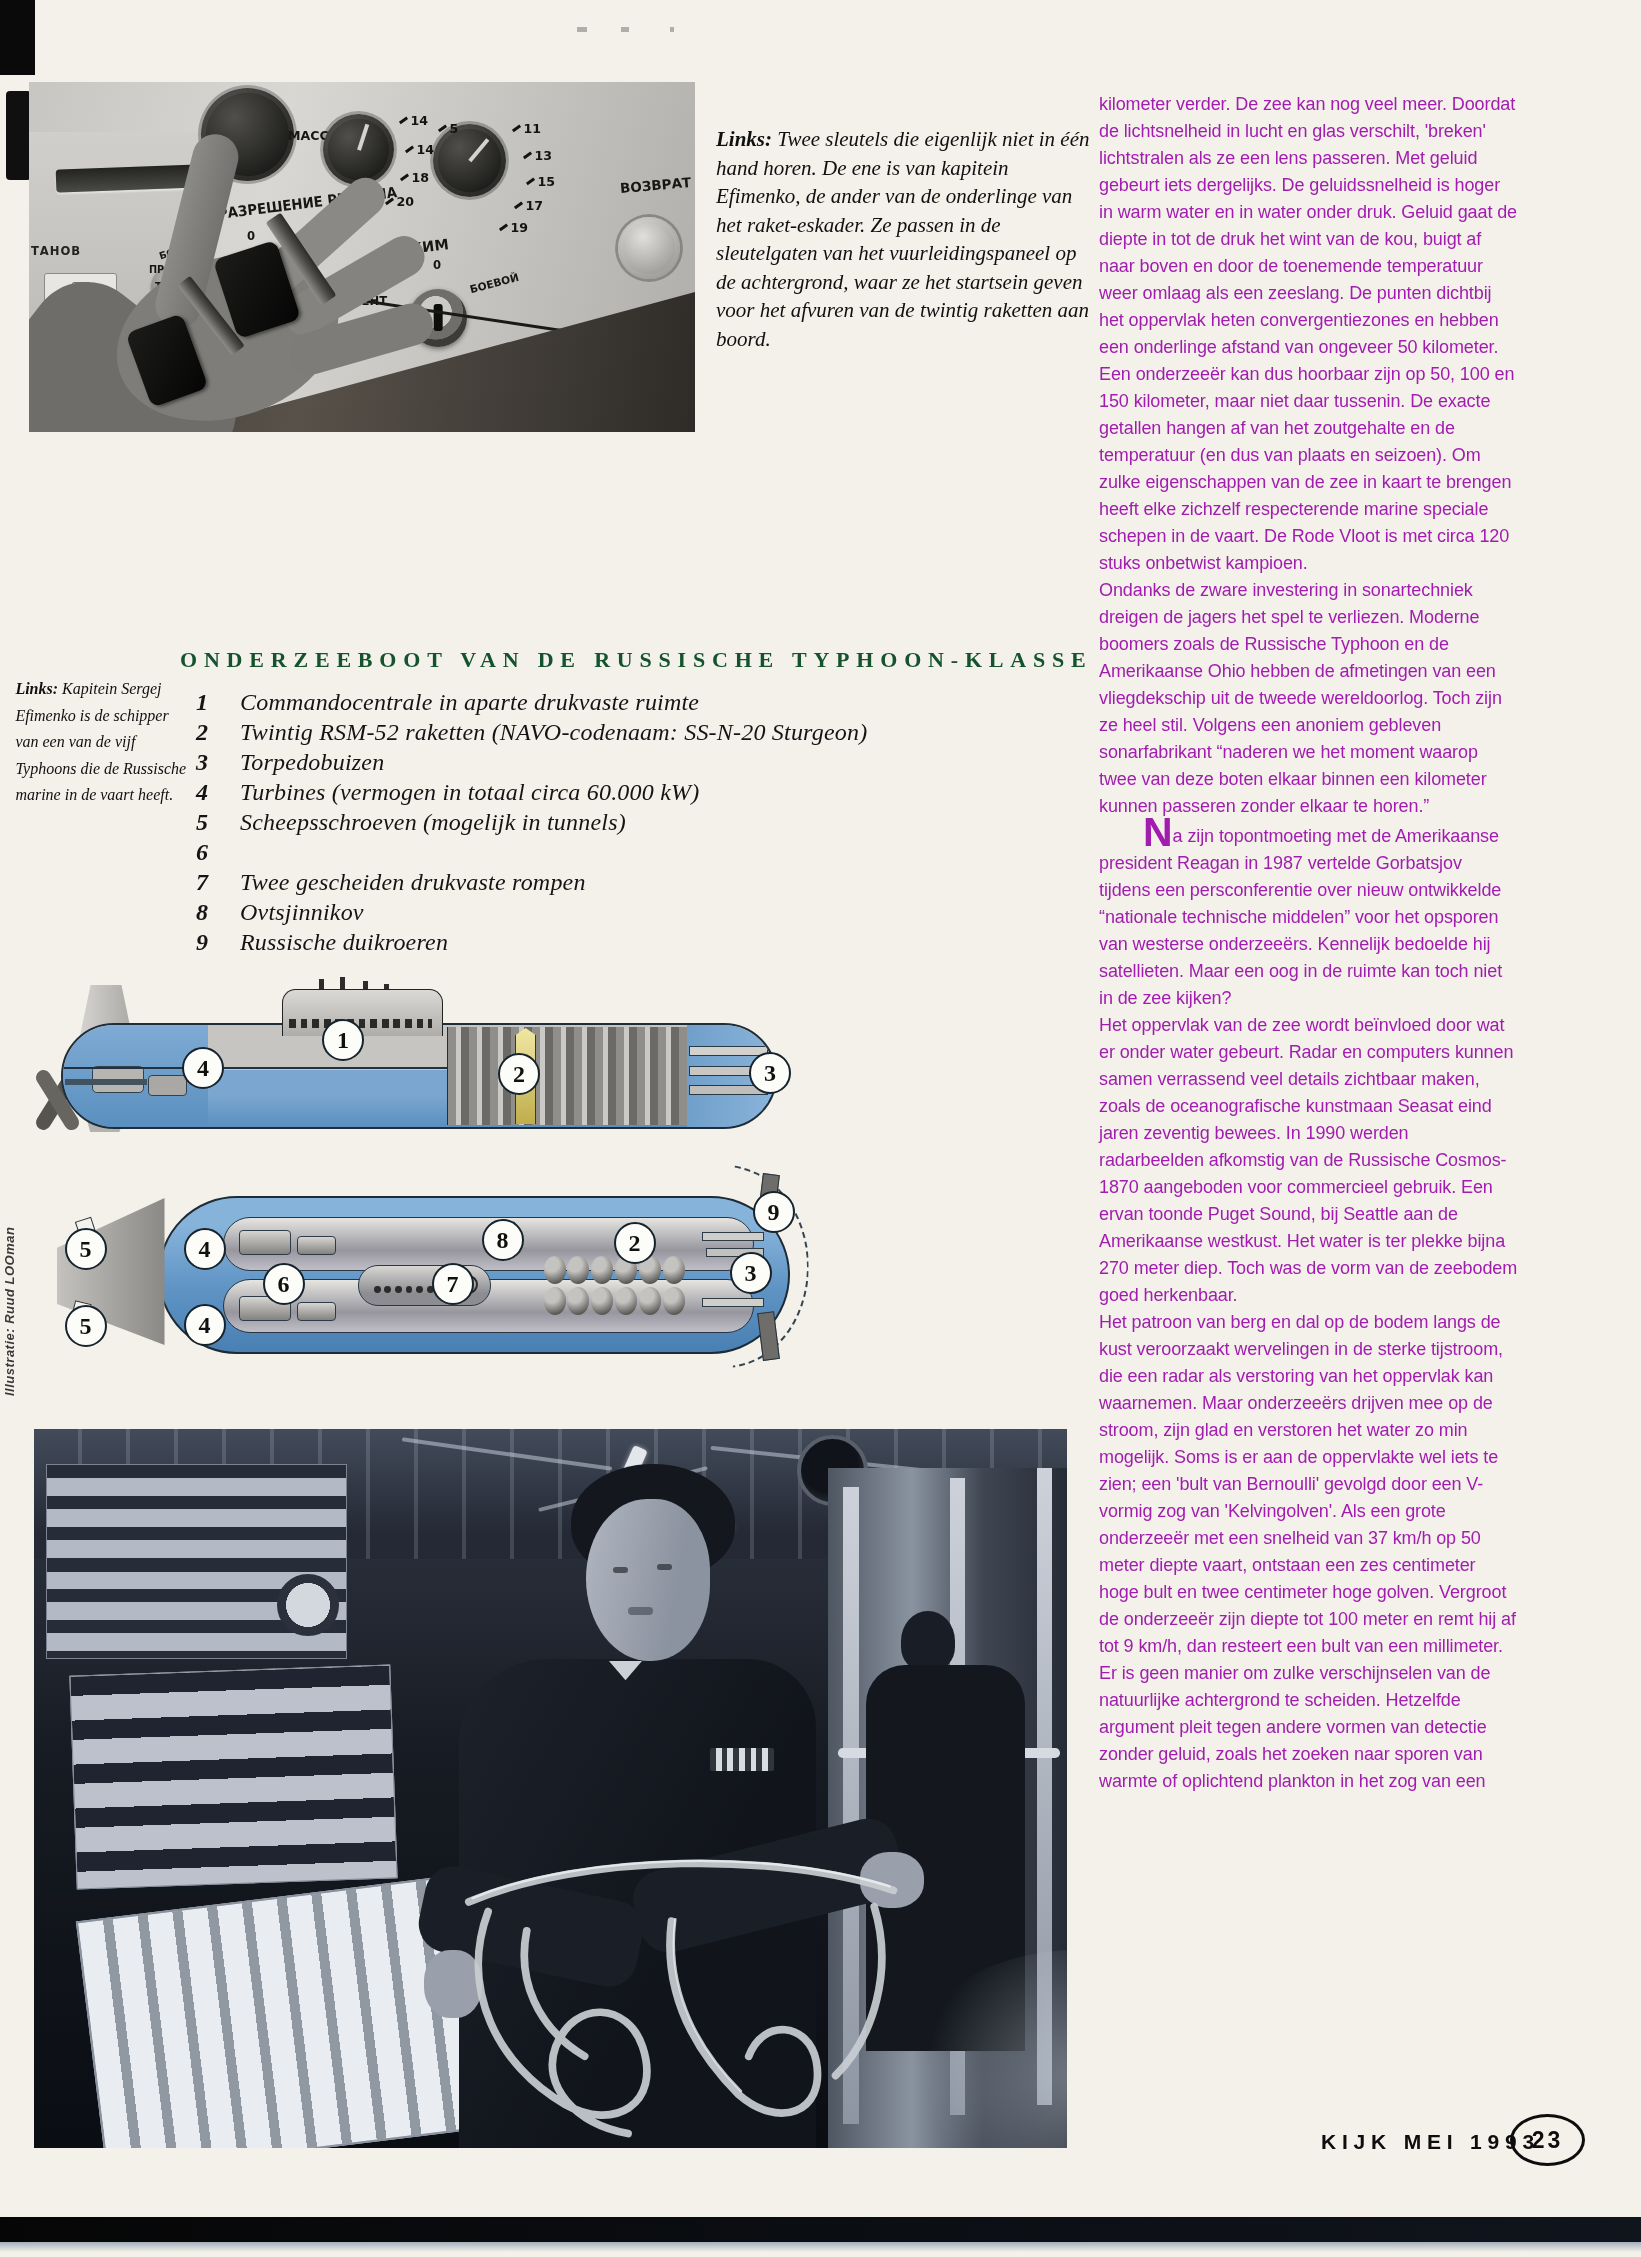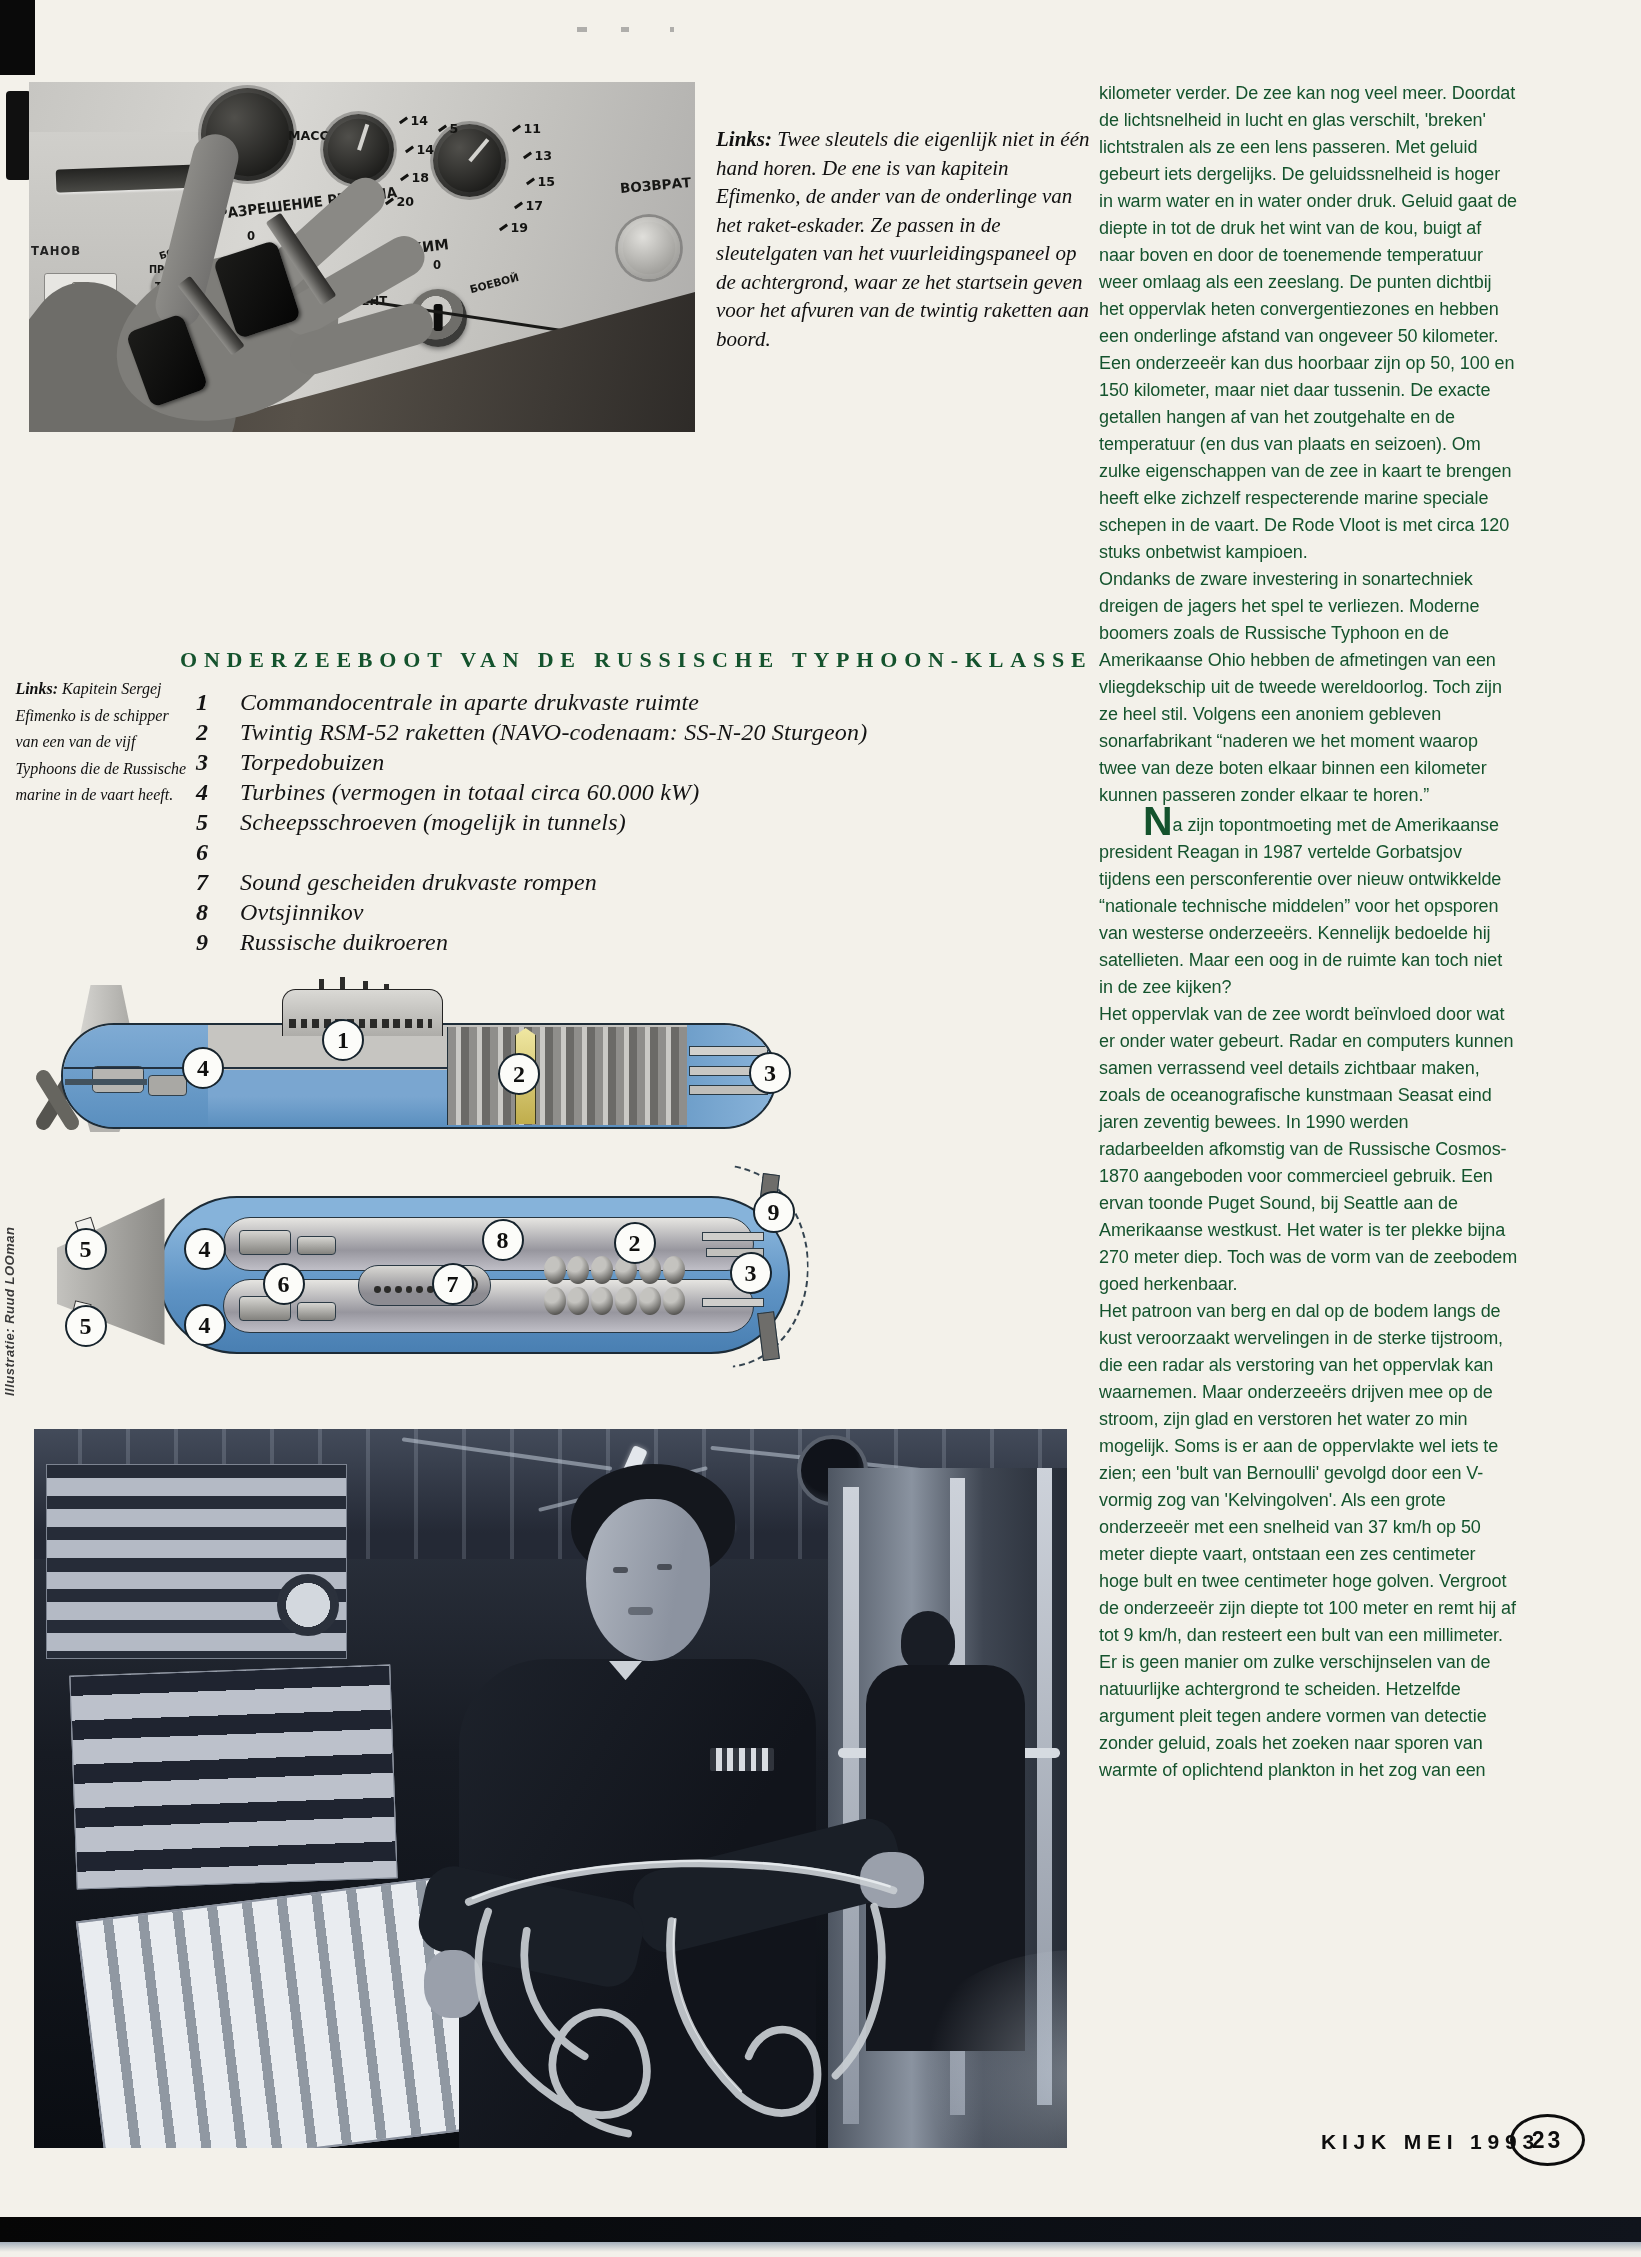--- a/index.html
+++ b/index.html
@@ -107,22 +107,22 @@
         background:radial-gradient(circle at 35% 30%,#c4c3bf 0 30%,#575653 80%);display:inline-block;margin-right:1.9px;}
   .tube-gear{background:linear-gradient(180deg,#d6d5d1,#83827e);border:1.4px solid #2c3b46;}
   .dash-arc{left:626px;top:5.8px;width:164px;height:199px;border:2.9px dashed #33434f;border-radius:50%;
         clip-path:polygon(55% 0,100% 0,100% 100%,55% 100%);background:transparent;}
   .fin-right{width:15.4px;height:46px;background:#6e6d6a;border:1.4px solid #23323d;}
 
   .credit{left:1.9px;top:1147px;height:249px;writing-mode:vertical-rl;transform:rotate(180deg);
           font:bold italic 13px "Liberation Sans",sans-serif;color:#3a3a3a;letter-spacing:0.5px;}
 
   
-  .article-col{left:1099px;top:80px;width:419px;font-size:18px;line-height:27px;
-               letter-spacing:-0.1px;color:#14532d;}
+  .article-col{left:1099px;top:91px;width:419px;font-size:18px;line-height:27px;
+               letter-spacing:-0.1px;color:#a21caf;}
   .article-col p{margin:0;}
   .article-col p.has-drop{text-indent:44px;}
   .drop{font:bold 41px "Liberation Sans",sans-serif;line-height:25px;letter-spacing:0;vertical-align:-3.9px;}
 
   
   .photo2{left:34px;top:1429px;width:1033px;height:719px;overflow:hidden;
           background:linear-gradient(180deg,#333a47 0%,#171b23 45%,#0a0d12 100%);}
   .p2-ceiling{left:0;top:0;width:1033px;height:130px;
       background:linear-gradient(180deg,#434b5a,#242935 80%),
       repeating-linear-gradient(90deg,transparent 0 44px,rgba(190,200,215,.18) 44px 48px);background-blend-mode:screen;}
@@ -275,21 +275,21 @@
       </li>
     <li>
         <span class="num">5</span>
         <span class="lbl">Scheepsschroeven (mogelijk in tunnels)</span>
       </li>
     <li>
         <span class="num">6</span>
       </li>
     <li>
         <span class="num">7</span>
-        <span class="lbl">Sound gescheiden drukvaste rompen</span>
+        <span class="lbl">Twee gescheiden drukvaste rompen</span>
       </li>
     <li>
         <span class="num">8</span>
         <span class="lbl">Ovtsjinnikov</span>
       </li>
     <li>
         <span class="num">9</span>
         <span class="lbl">Russische duikroeren</span>
       </li>
   </ol>

